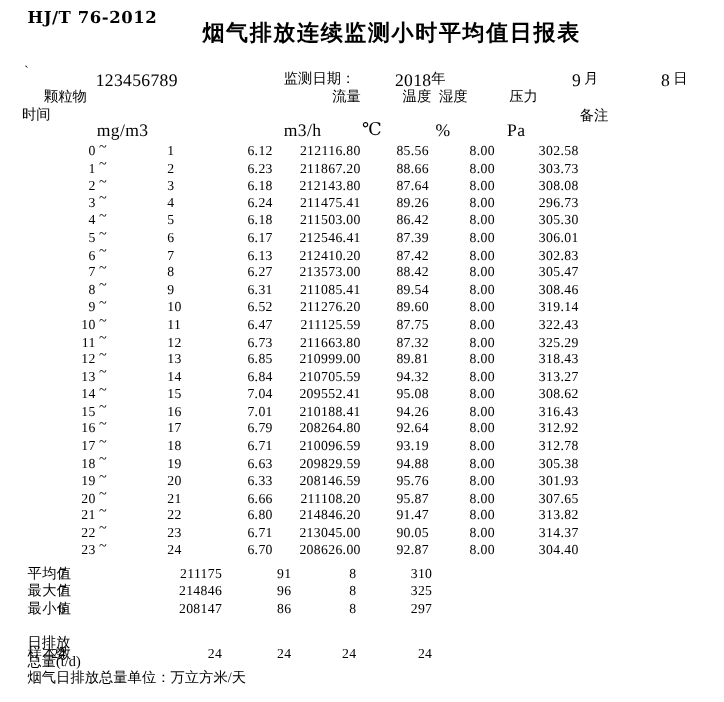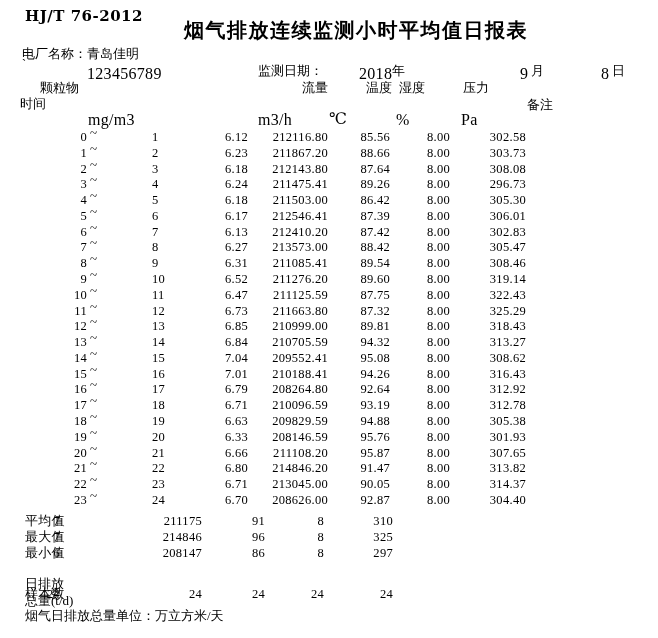--- a/index.html
+++ b/index.html
@@ -69,21 +69,20 @@
   .f-note  { left:25px; top:609px;text-align:right; }
 </style>
 </head>
 <body>
 
 <div class="page">
 
   <div class="abs std">HJ/T 76-2012</div>
   <div class="abs title">烟气排放连续监测小时平均值日报表</div>
 
-  <div class="abs cn plant-line"><span>电厂名称：</span><span>青岛佳明</span></div>
   <div class="abs tick">`</div>
   <div class="abs num plant-code">123456789</div>
 
   <div class="abs cn date-label">监测日期：</div>
   <div class="abs num date-year">2018</div>
   <div class="abs cn year-sfx">年</div>
   <div class="abs num date-month">9</div>
   <div class="abs cn month-sfx">月</div>
   <div class="abs num date-day">8</div>
   <div class="abs cn day-sfx">日</div>

